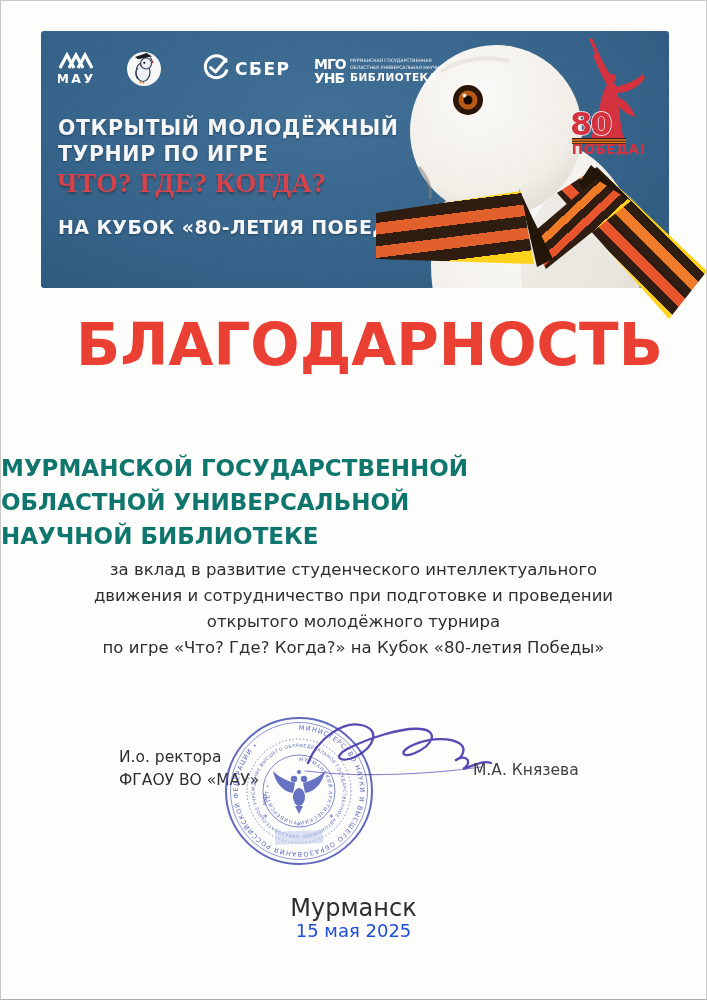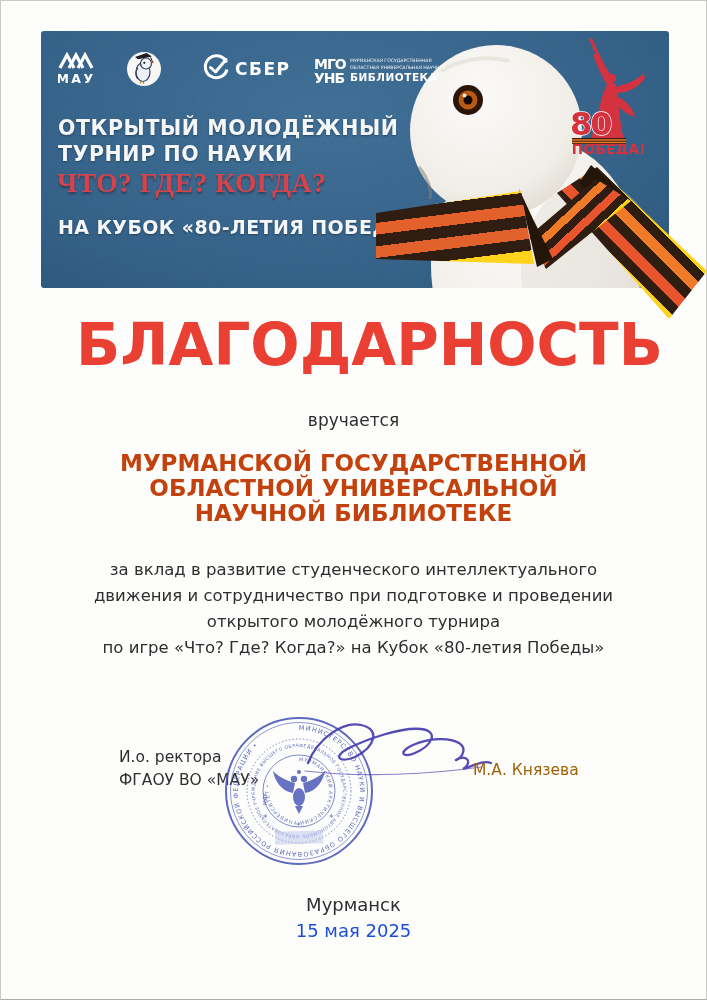--- a/index.html
+++ b/index.html
@@ -20,30 +20,30 @@
   .logo-lib{left:273px;top:21px;}
   .owl-wrap{position:absolute;left:360px;top:0;width:268px;height:257px;}
   .victory{position:absolute;left:528px;top:6px;width:80px;height:118px;}
 
   
   .ribbon{position:absolute;left:340px;top:140px;width:367px;height:200px;z-index:5;pointer-events:none;}
 
   
   .title{position:absolute;left:0;top:310px;width:100%;text-align:center;color:#ea4033;font-size:58px;font-weight:bold;letter-spacing:0px;margin-left:16px;}
   .presented{position:absolute;left:0;top:409px;width:100%;text-align:center;color:#2e2e2e;font-size:17px;}
-  .recipient{position:absolute;left:0;top:450px;width:100%;text-align:center;color:#c2410c;font-size:23px;font-weight:bold;line-height:25px;white-space:pre-line;}
+  .recipient{position:absolute;left:0;top:450px;width:100%;text-align:left;color:#0f766e;font-size:23px;font-weight:bold;line-height:34px;white-space:pre-line;}
   .reason{position:absolute;left:0;top:556px;width:100%;text-align:center;color:#2e2e2e;font-size:16.5px;line-height:26px;white-space:pre-line;}
 
   
   .role{position:absolute;left:118px;top:745px;color:#2f2f2f;font-size:15.5px;line-height:23px;white-space:pre-line;}
   .seal{position:absolute;left:218px;top:710px;width:160px;height:160px;}
   .autograph{position:absolute;left:262px;top:712px;width:240px;height:85px;}
-  .signer{position:absolute;left:472px;top:760px;color:#a16207;font-size:15.5px;}
-
-  .city{position:absolute;left:0;top:893px;width:100%;text-align:center;color:#2e2e2e;font-size:18px;}
+  .signer{position:absolute;left:472px;top:760px;color:#404040;font-size:15.5px;}
+
+  .city{position:absolute;left:0;top:893px;width:100%;text-align:center;color:#2e2e2e;font-size:24px;}
   .date{position:absolute;left:0;top:919px;width:100%;text-align:center;color:#1d4ed8;font-size:18px;}
 
   svg text{font-family:"DejaVu Sans","Liberation Sans",sans-serif;}
 </style>
 </head>
 <body>
 
 <div class="page">
 
   <div class="banner">
@@ -117,21 +117,21 @@
       <svg width="100" height="30" viewBox="0 0 100 30">
         <g stroke="#ffffff" fill="none" stroke-width="3">
           <path d="M24.5,9.5 A11,11 0 1 0 25,16.5"></path>
           <path d="M8.5,14.5 L13.5,19 L24,6.5" stroke-linecap="round" stroke-linejoin="round"></path>
         </g>
         <text x="33" y="21.5" font-size="17" font-weight="bold" letter-spacing="1.5" fill="#ffffff">СБЕР</text>
       </svg>
     </div>
 
     <div class="ev-lines">ОТКРЫТЫЙ МОЛОДЁЖНЫЙ
-ТУРНИР ПО НАУКИ</div>
+ТУРНИР ПО ИГРЕ</div>
     <div class="ev-game">ЧТО? ГДЕ? КОГДА?</div>
     <div class="ev-cup">НА КУБОК «80-ЛЕТИЯ ПОБЕДЫ»</div>
 
     <div class="victory">
       <svg width="80" height="118" viewBox="0 0 80 118">
         <g fill="#d5323f">
           <path d="M20,2 L23,1 L42,44 L39,46 Z"></path>
           <circle cx="43" cy="41" r="4"></circle>
           <path d="M40,45 C36,50 34,56 32,64 C28,80 24,96 20,108 L56,108 C52,92 50,76 49,62 L48,50 C46,46 43,44 40,45 Z"></path>
           <path d="M38,48 C32,38 28,28 24,18 L29,15 C34,26 40,36 46,44 Z"></path>
@@ -201,21 +201,20 @@
       </linearGradient>
     </defs>
     <polygon points="256,26 366,130 328,178 216,52" fill="url(#stT)"></polygon>
     <polygon points="250,24 292,62 262,72 238,42" fill="#241509"></polygon>
     <polygon points="188,95 255,38 290,60 205,128" fill="url(#stR)"></polygon>
     <polygon points="178,48 196,126 212,118 192,78" fill="#241509"></polygon>
     <polygon points="35,72 180,50 193,123 35,118" fill="url(#stL)"></polygon>
   </svg>
 
   <div class="title">БЛАГОДАРНОСТЬ</div>
-  <div class="presented">вручается</div>
   <div class="recipient">МУРМАНСКОЙ ГОСУДАРСТВЕННОЙ
 ОБЛАСТНОЙ УНИВЕРСАЛЬНОЙ
 НАУЧНОЙ БИБЛИОТЕКЕ</div>
   <div class="reason">за вклад в развитие студенческого интеллектуального
 движения и сотрудничество при подготовке и проведении
 открытого молодёжного турнира
 по игре «Что? Где? Когда?» на Кубок «80-летия Победы»</div>
 
   <div class="role">И.о. ректора
 ФГАОУ ВО «МАУ»</div>

